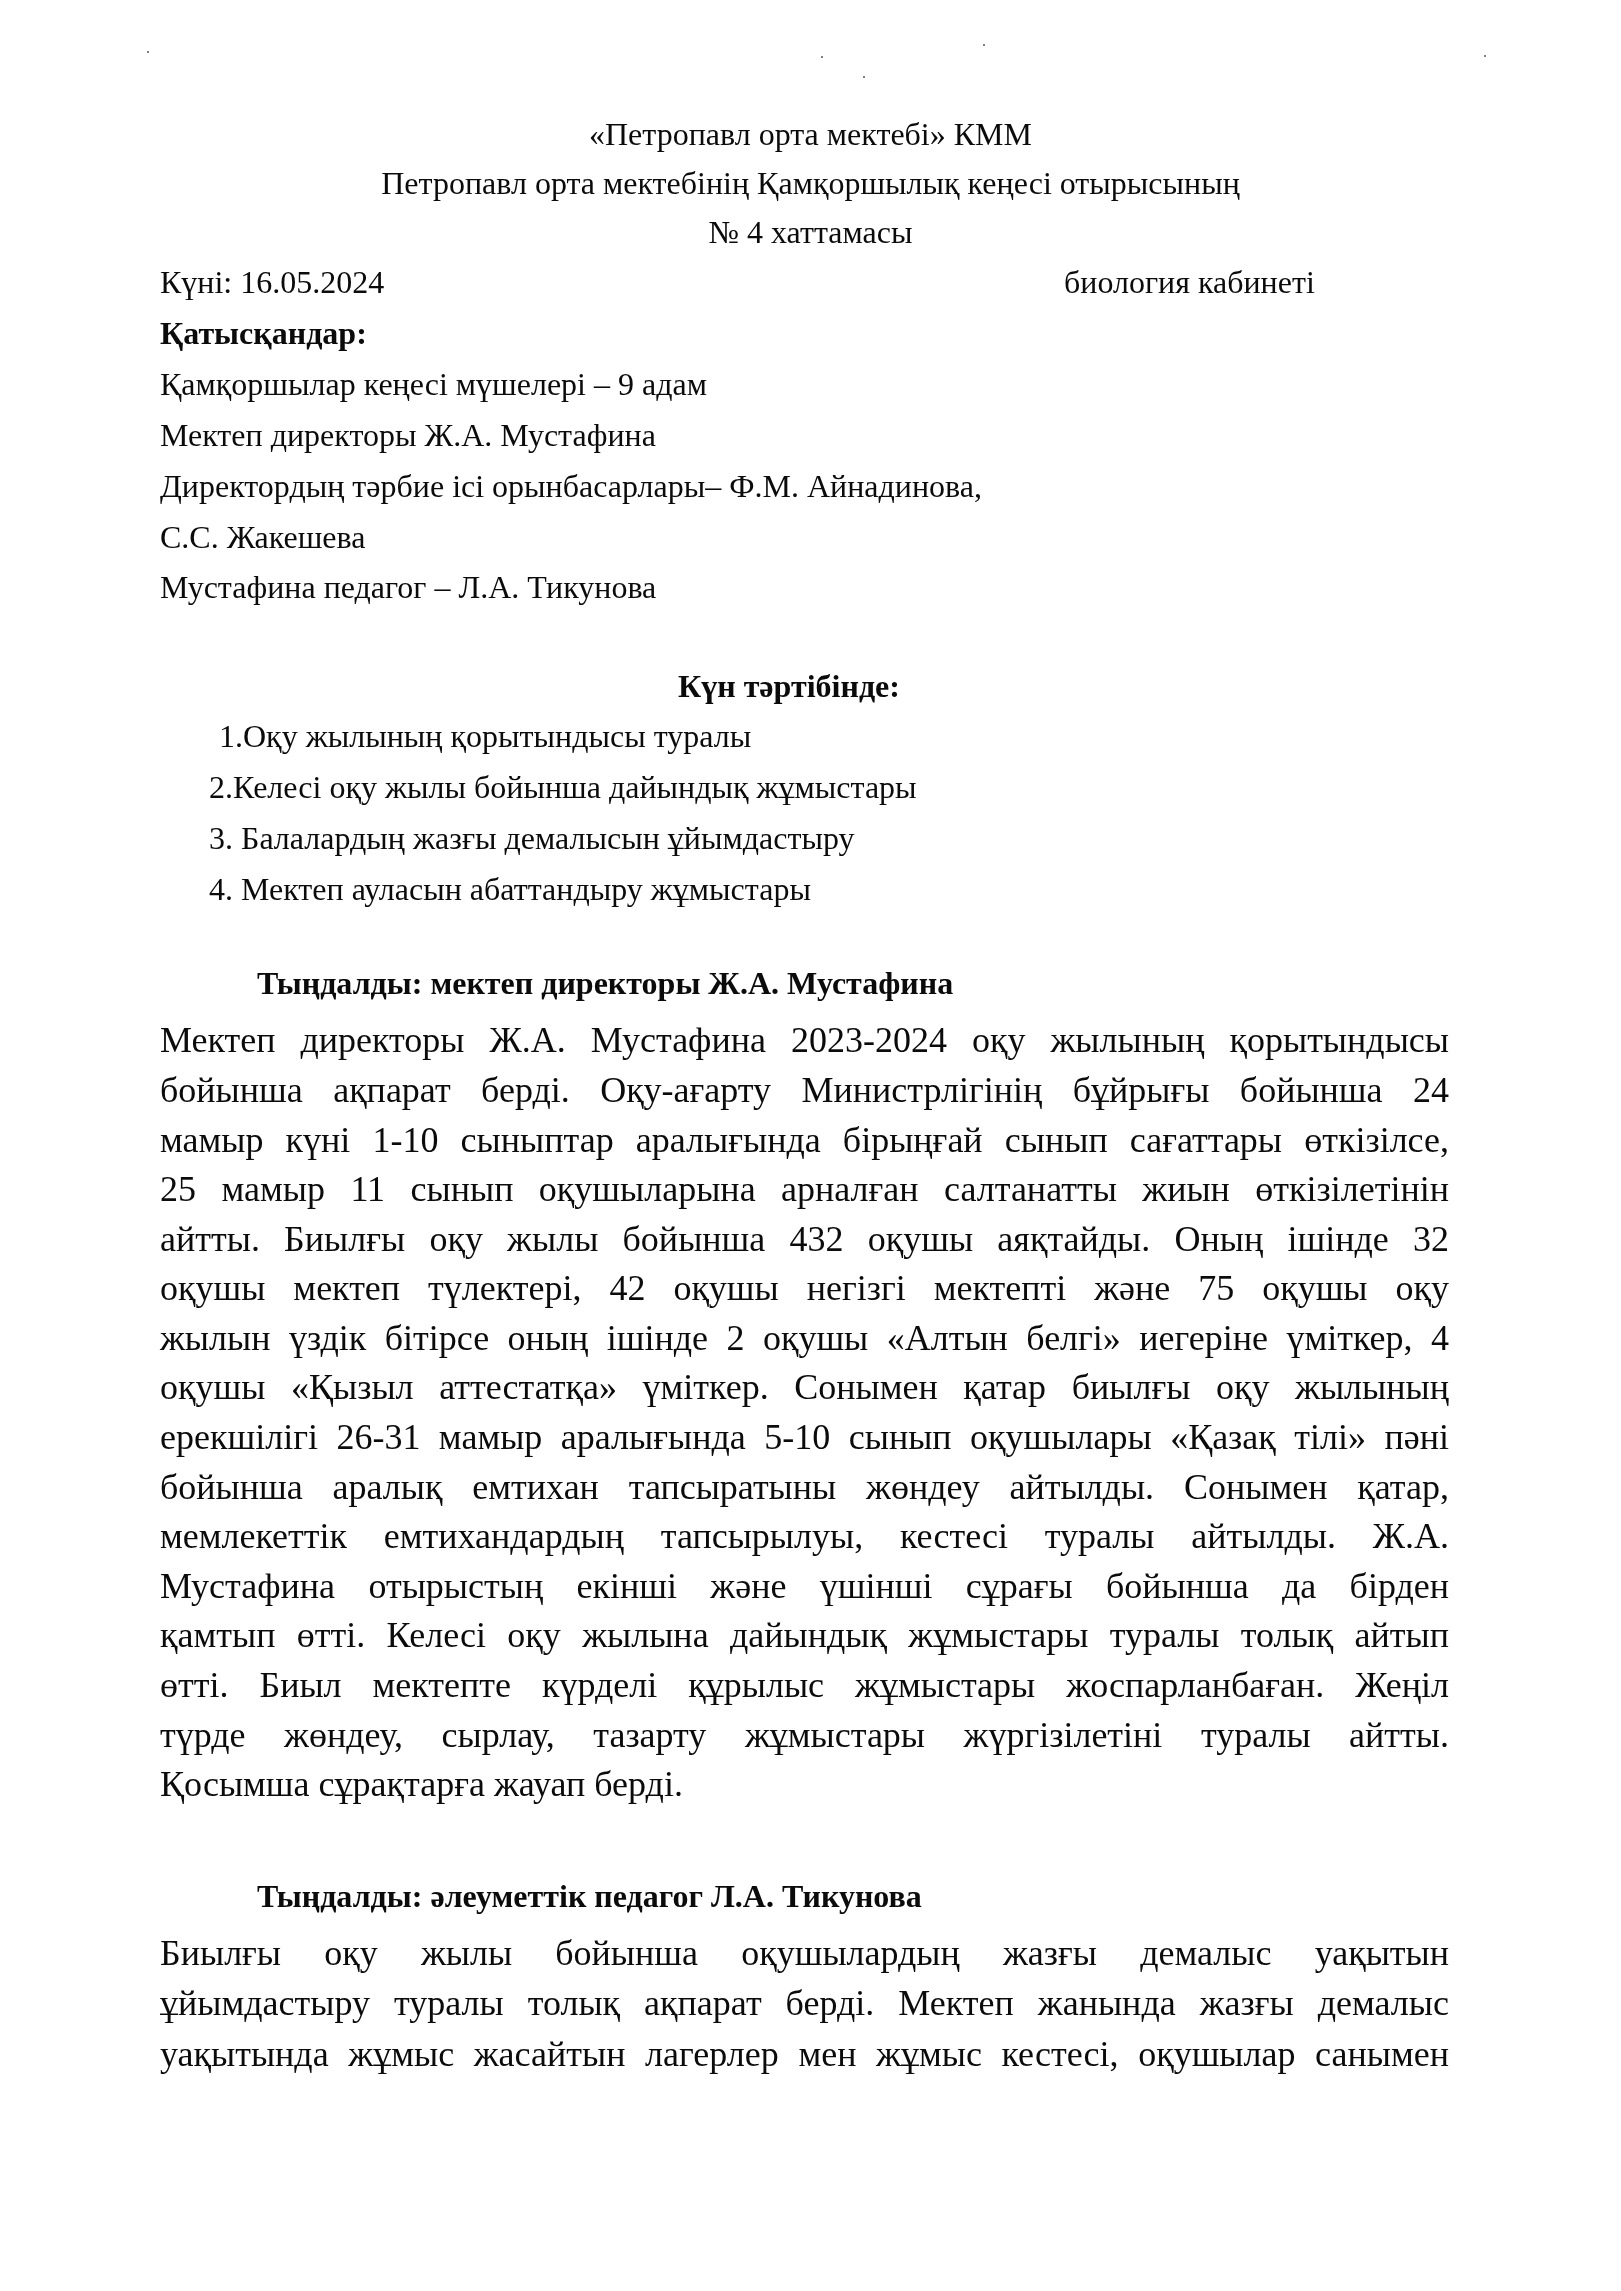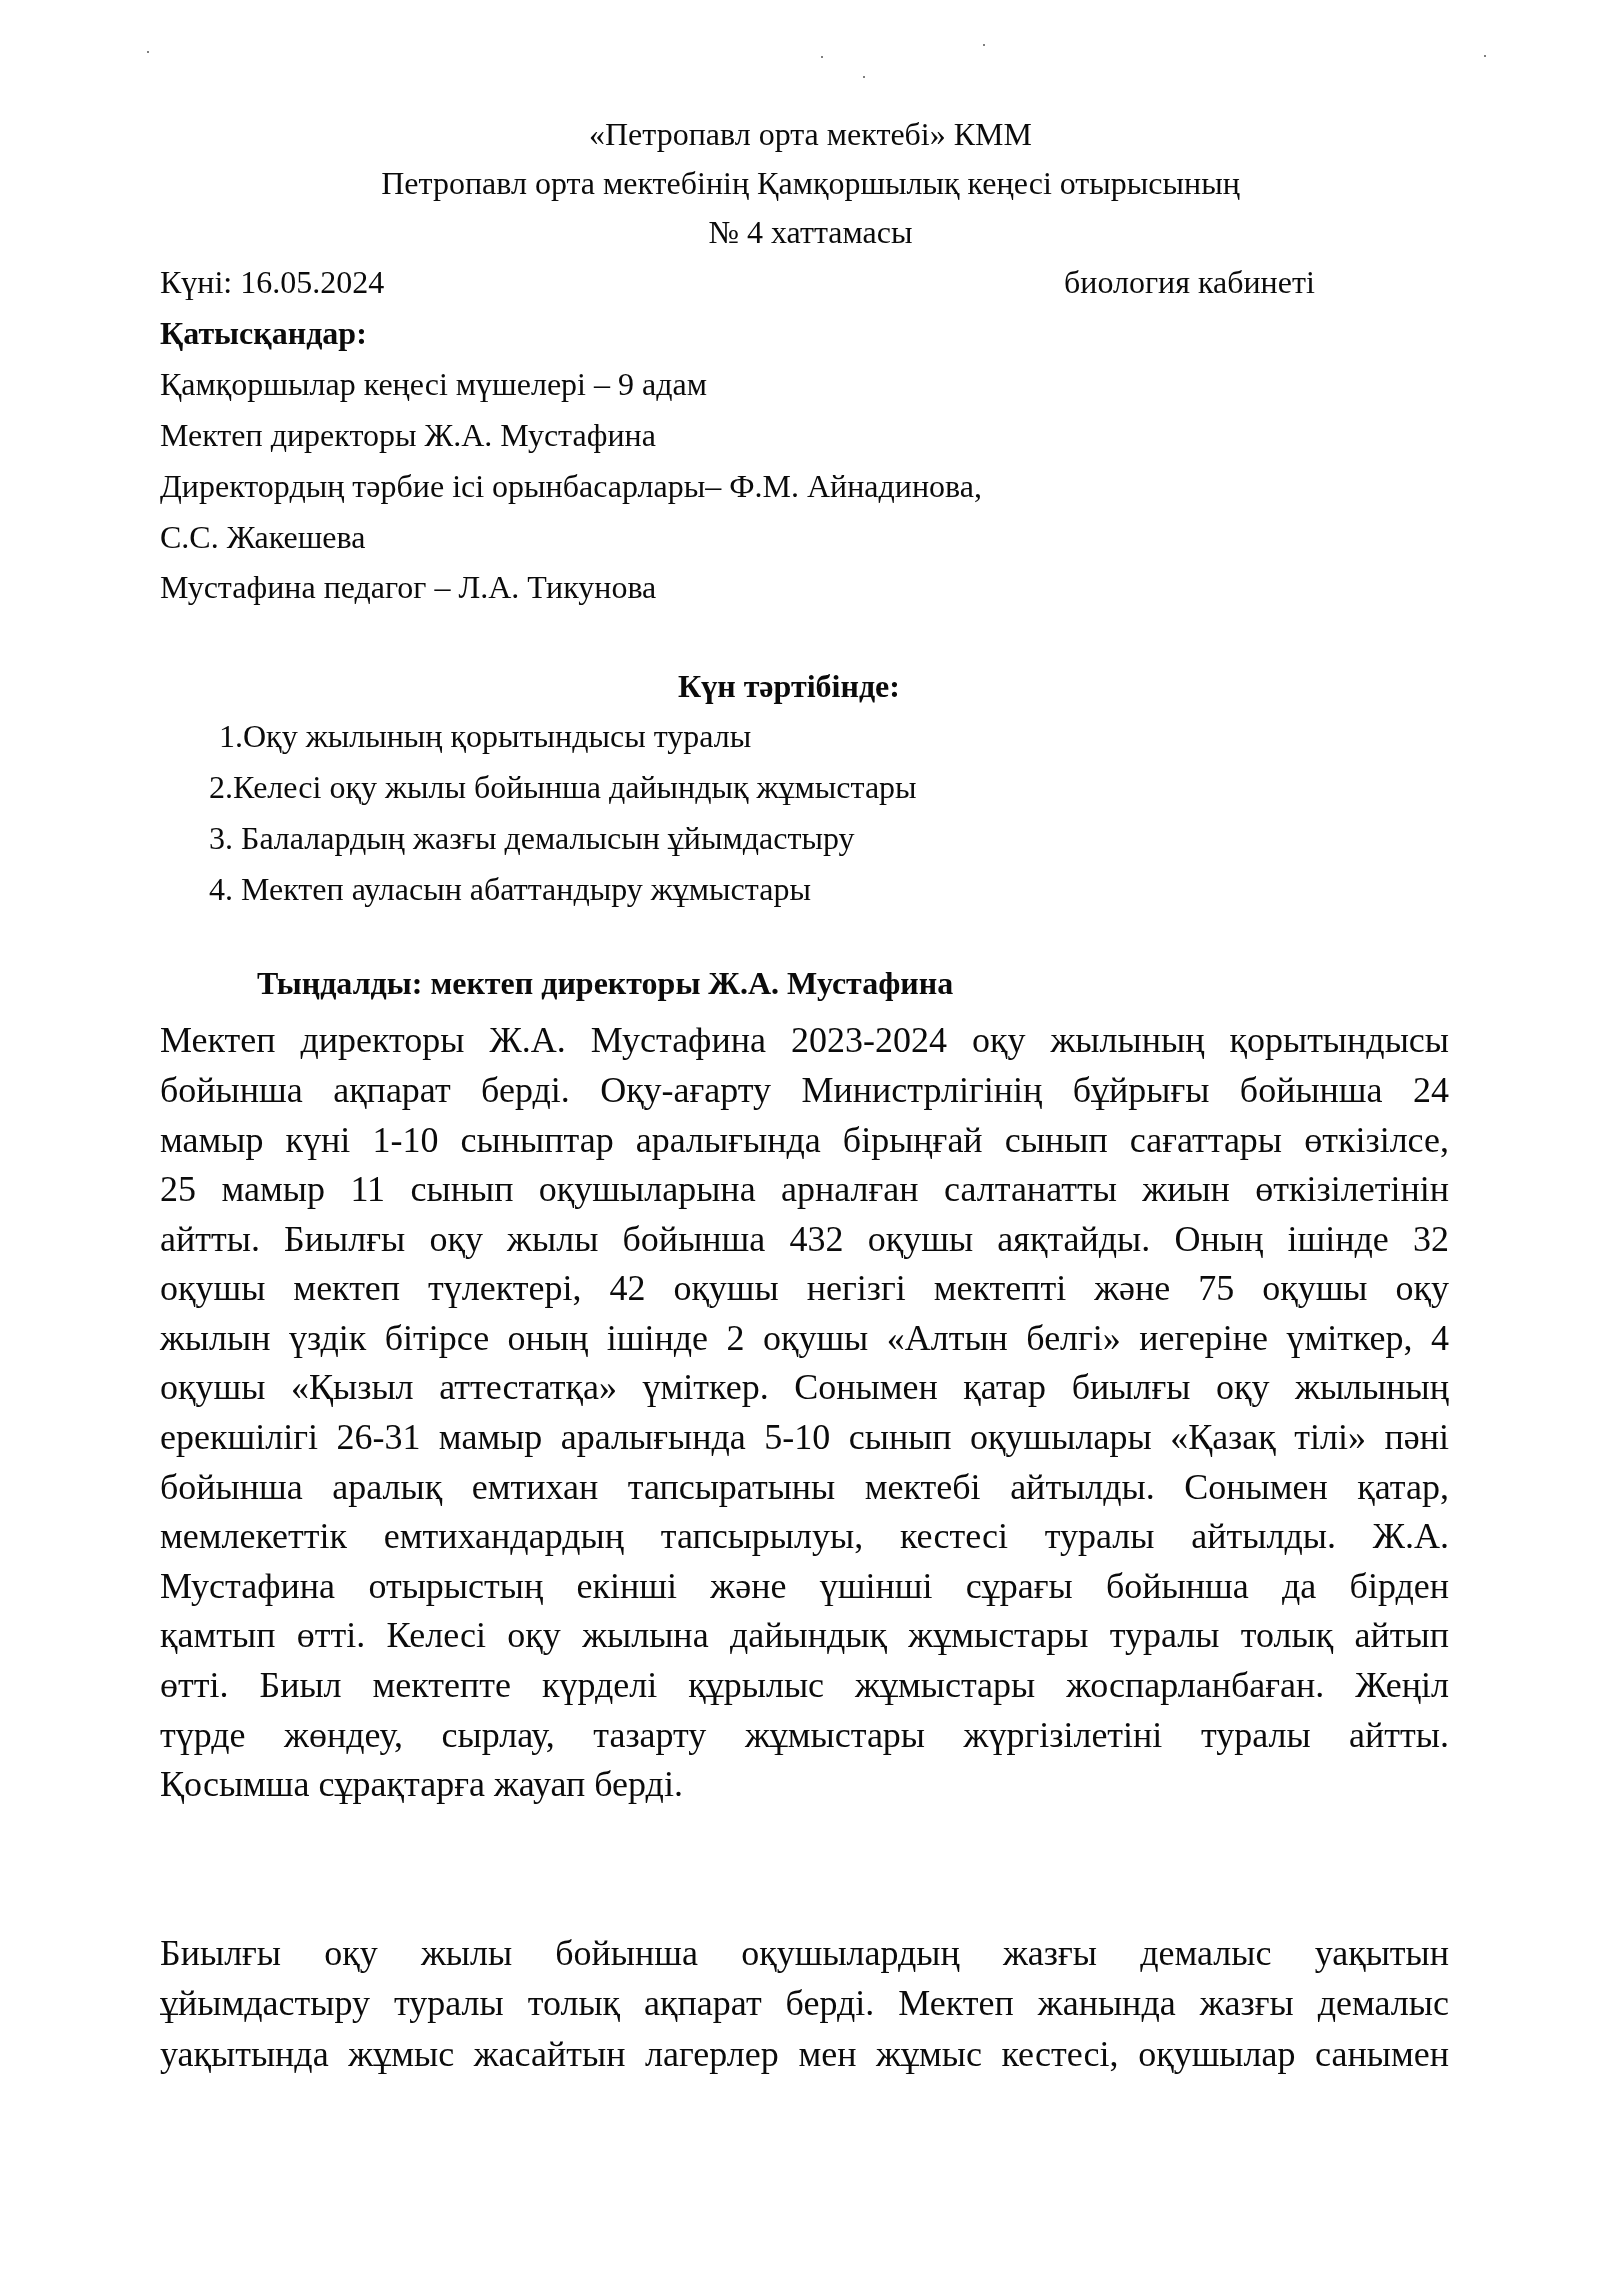--- a/index.html
+++ b/index.html
@@ -49,29 +49,30 @@
   <div id="sec0">
       <div class="jline" style="top: 1021px;">Мектеп директоры Ж.А. Мустафина 2023-2024 оқу жылының қорытындысы</div>
       <div class="jline" style="top: 1071px;">бойынша ақпарат берді. Оқу-ағарту Министрлігінің бұйрығы бойынша 24</div>
       <div class="jline" style="top: 1121px;">мамыр күні 1-10 сыныптар аралығында бірыңғай сынып сағаттары өткізілсе,</div>
       <div class="jline" style="top: 1170px;">25 мамыр 11 сынып оқушыларына арналған салтанатты жиын өткізілетінін</div>
       <div class="jline" style="top: 1220px;">айтты. Биылғы оқу жылы бойынша 432 оқушы аяқтайды. Оның ішінде 32</div>
       <div class="jline" style="top: 1269px;">оқушы мектеп түлектері, 42 оқушы негізгі мектепті және 75 оқушы оқу</div>
       <div class="jline" style="top: 1319px;">жылын үздік бітірсе оның ішінде 2 оқушы «Алтын белгі» иегеріне үміткер, 4</div>
       <div class="jline" style="top: 1368px;">оқушы «Қызыл аттестатқа» үміткер. Сонымен қатар биылғы оқу жылының</div>
       <div class="jline" style="top: 1418px;">ерекшілігі 26-31 мамыр аралығында 5-10 сынып оқушылары «Қазақ тілі» пәні</div>
-      <div class="jline" style="top: 1468px;">бойынша аралық емтихан тапсыратыны мектебі айтылды. Сонымен қатар,</div>
+      <div class="jline" style="top: 1468px;">бойынша аралық емтихан тапсыратыны жөндеу айтылды. Сонымен қатар,</div>
       <div class="jline" style="top: 1517px;">мемлекеттік емтихандардың тапсырылуы, кестесі туралы айтылды. Ж.А.</div>
       <div class="jline" style="top: 1567px;">Мустафина отырыстың екінші  және үшінші сұрағы бойынша да бірден</div>
       <div class="jline" style="top: 1616px;">қамтып өтті. Келесі оқу жылына дайындық жұмыстары туралы толық айтып</div>
       <div class="jline" style="top: 1666px;">өтті. Биыл мектепте күрделі құрылыс жұмыстары жоспарланбаған. Жеңіл</div>
       <div class="jline" style="top: 1716px;">түрде жөндеу, сырлау, тазарту жұмыстары жүргізілетіні туралы айтты.</div>
       <div class="jline lastline" style="top: 1765px;">Қосымша сұрақтарға жауап берді.</div>
     </div>
 
+  <div class="line bold" style="left:257px;top:1877px;">Тыңдалды: әлеуметтік педагог Л.А. Тикунова</div>
   <div id="sec1">
       <div class="jline" style="top: 1934px;">Биылғы оқу жылы бойынша оқушылардың жазғы демалыс уақытын</div>
       <div class="jline" style="top: 1984px;">ұйымдастыру туралы толық ақпарат берді. Мектеп жанында жазғы демалыс</div>
       <div class="jline" style="top: 2035px;">уақытында жұмыс жасайтын лагерлер мен жұмыс кестесі, оқушылар санымен</div>
     </div>
 
 </div>
 
 
 </body></html>

